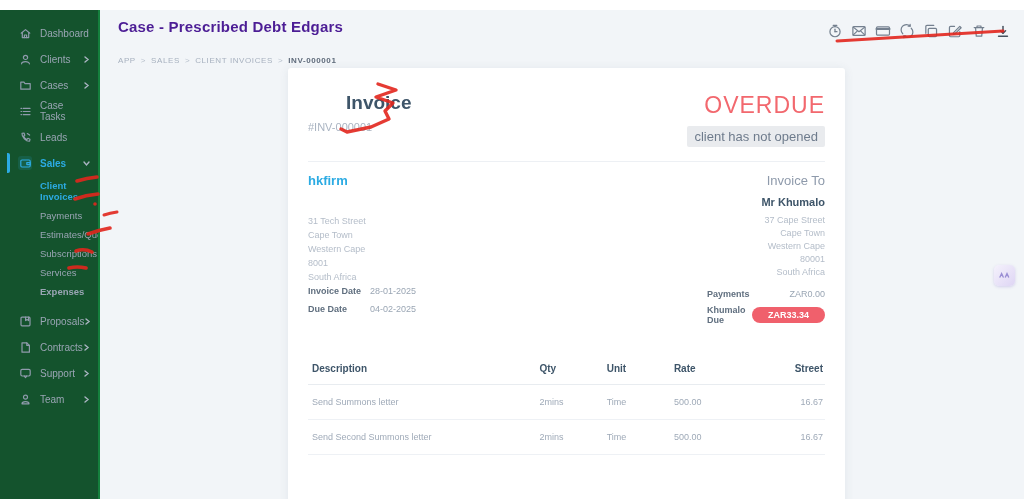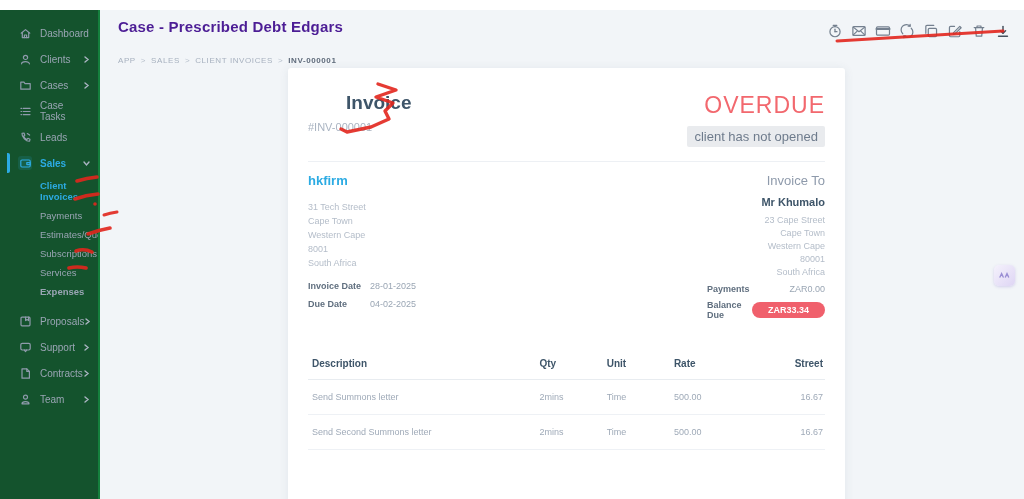--- a/index.html
+++ b/index.html
@@ -50,21 +50,21 @@
   .inv-title { font-size:19px; font-weight:bold; color:#3e5569;margin-left:38px; }
   .inv-number { margin-top:7px; font-size:11px; color:#aab4c2; }
   .inv-status { text-align:right; }
   .overdue { font-size:23px; letter-spacing:1px; color:#f2686e; }
   .status-note { display:inline-block; margin-top:7px; background:#e9ebee; color:#6e7b8c;
                  font-size:13px; padding:3px 7px; border-radius:2px; }
   .divider { border:none; border-top:1px solid #edf0f4; margin-top:14px; }
 
   .parties { display:flex; justify-content:space-between; margin-top:11px; }
   .firm-name { font-size:13px; font-weight:bold; color:#2cabe3; }
-  .addr { margin-top:12px; font-size:9px; line-height:14px; color:#b4bdc9; }
+  .addr { margin-top:26px; font-size:9px; line-height:14px; color:#b4bdc9; }
   .invoice-to { text-align:right; }
   .invoice-to-label { font-size:13px; color:#8e9aab; }
   .client-name { margin-top:8px; font-size:11px; font-weight:bold; color:#3e5569; }
   .invoice-to .addr { line-height:13px; margin-top:6px; }
 
   .meta { display:flex; justify-content:space-between; margin-top:2px; align-items:flex-start; }
   .dates { display:grid; grid-template-columns:62px auto; row-gap:8px; font-size:9px; }
   .meta-label { color:#606f7f; font-weight:bold; }
   .meta-value { color:#9aa6b4; }
   .pay-block { width:118px; }
@@ -191,40 +191,40 @@
     <span class="chev">
         <svg viewBox="0 0 7 7">
           <path d="M2 1 L5 3.5 L2 6"></path>
         </svg>
       </span>
   </div>
 
   <div class="nav-item">
     <span class="ic">
         <svg viewBox="0 0 13 13">
+          <path d="M3 1.8 H7.8 L10.4 4.4 V11.2 H3 Z"></path>
+          <path d="M7.8 1.8 V4.4 H10.4"></path>
+        </svg>
+      </span>
+    <span>Contracts</span>
+    <span class="chev">
+        <svg viewBox="0 0 7 7">
+          <path d="M2 1 L5 3.5 L2 6"></path>
+        </svg>
+      </span>
+  </div>
+
+  <div class="nav-item">
+    <span class="ic">
+        <svg viewBox="0 0 13 13">
           <rect x="1.8" y="2.4" width="9.4" height="6.6" rx="1.4"></rect>
           <path d="M5.3 9 L6.5 10.6 L7.7 9"></path>
         </svg>
       </span>
     <span>Support</span>
-    <span class="chev">
-        <svg viewBox="0 0 7 7">
-          <path d="M2 1 L5 3.5 L2 6"></path>
-        </svg>
-      </span>
-  </div>
-
-  <div class="nav-item">
-    <span class="ic">
-        <svg viewBox="0 0 13 13">
-          <path d="M3 1.8 H7.8 L10.4 4.4 V11.2 H3 Z"></path>
-          <path d="M7.8 1.8 V4.4 H10.4"></path>
-        </svg>
-      </span>
-    <span>Contracts</span>
     <span class="chev">
         <svg viewBox="0 0 7 7">
           <path d="M2 1 L5 3.5 L2 6"></path>
         </svg>
       </span>
   </div>
 
   <div class="nav-item">
     <span class="ic">
         <svg viewBox="0 0 13 13">
@@ -341,21 +341,21 @@
           <div>Cape Town</div>
           <div>Western Cape</div>
           <div>8001</div>
           <div>South Africa</div>
         </div>
       </div>
       <div class="invoice-to">
         <div class="invoice-to-label">Invoice To</div>
         <div class="client-name">Mr Khumalo</div>
         <div class="addr">
-          <div>23 Cape Street</div>
+          <div>37 Cape Street</div>
           <div>Cape Town</div>
           <div>Western Cape</div>
           <div>80001</div>
           <div>South Africa</div>
         </div>
       </div>
     </div>
 
     <div class="meta">
       <div class="dates">
@@ -363,21 +363,21 @@
         <span class="meta-value">28-01-2025</span>
         <span class="meta-label">Due Date</span>
         <span class="meta-value">04-02-2025</span>
       </div>
       <div class="pay-block">
         <div class="pay-row">
           <span class="meta-label">Payments</span>
           <span class="meta-value">ZAR0.00</span>
         </div>
         <div class="pay-row">
-          <span class="meta-label">Balance Due</span>
+          <span class="meta-label">Khumalo Due</span>
           <span class="pill">ZAR33.34</span>
         </div>
       </div>
     </div>
 
     <table class="items">
       <thead>
         <tr>
           <th style="width:44%">Description</th>
           <th style="width:13%">Qty</th>

